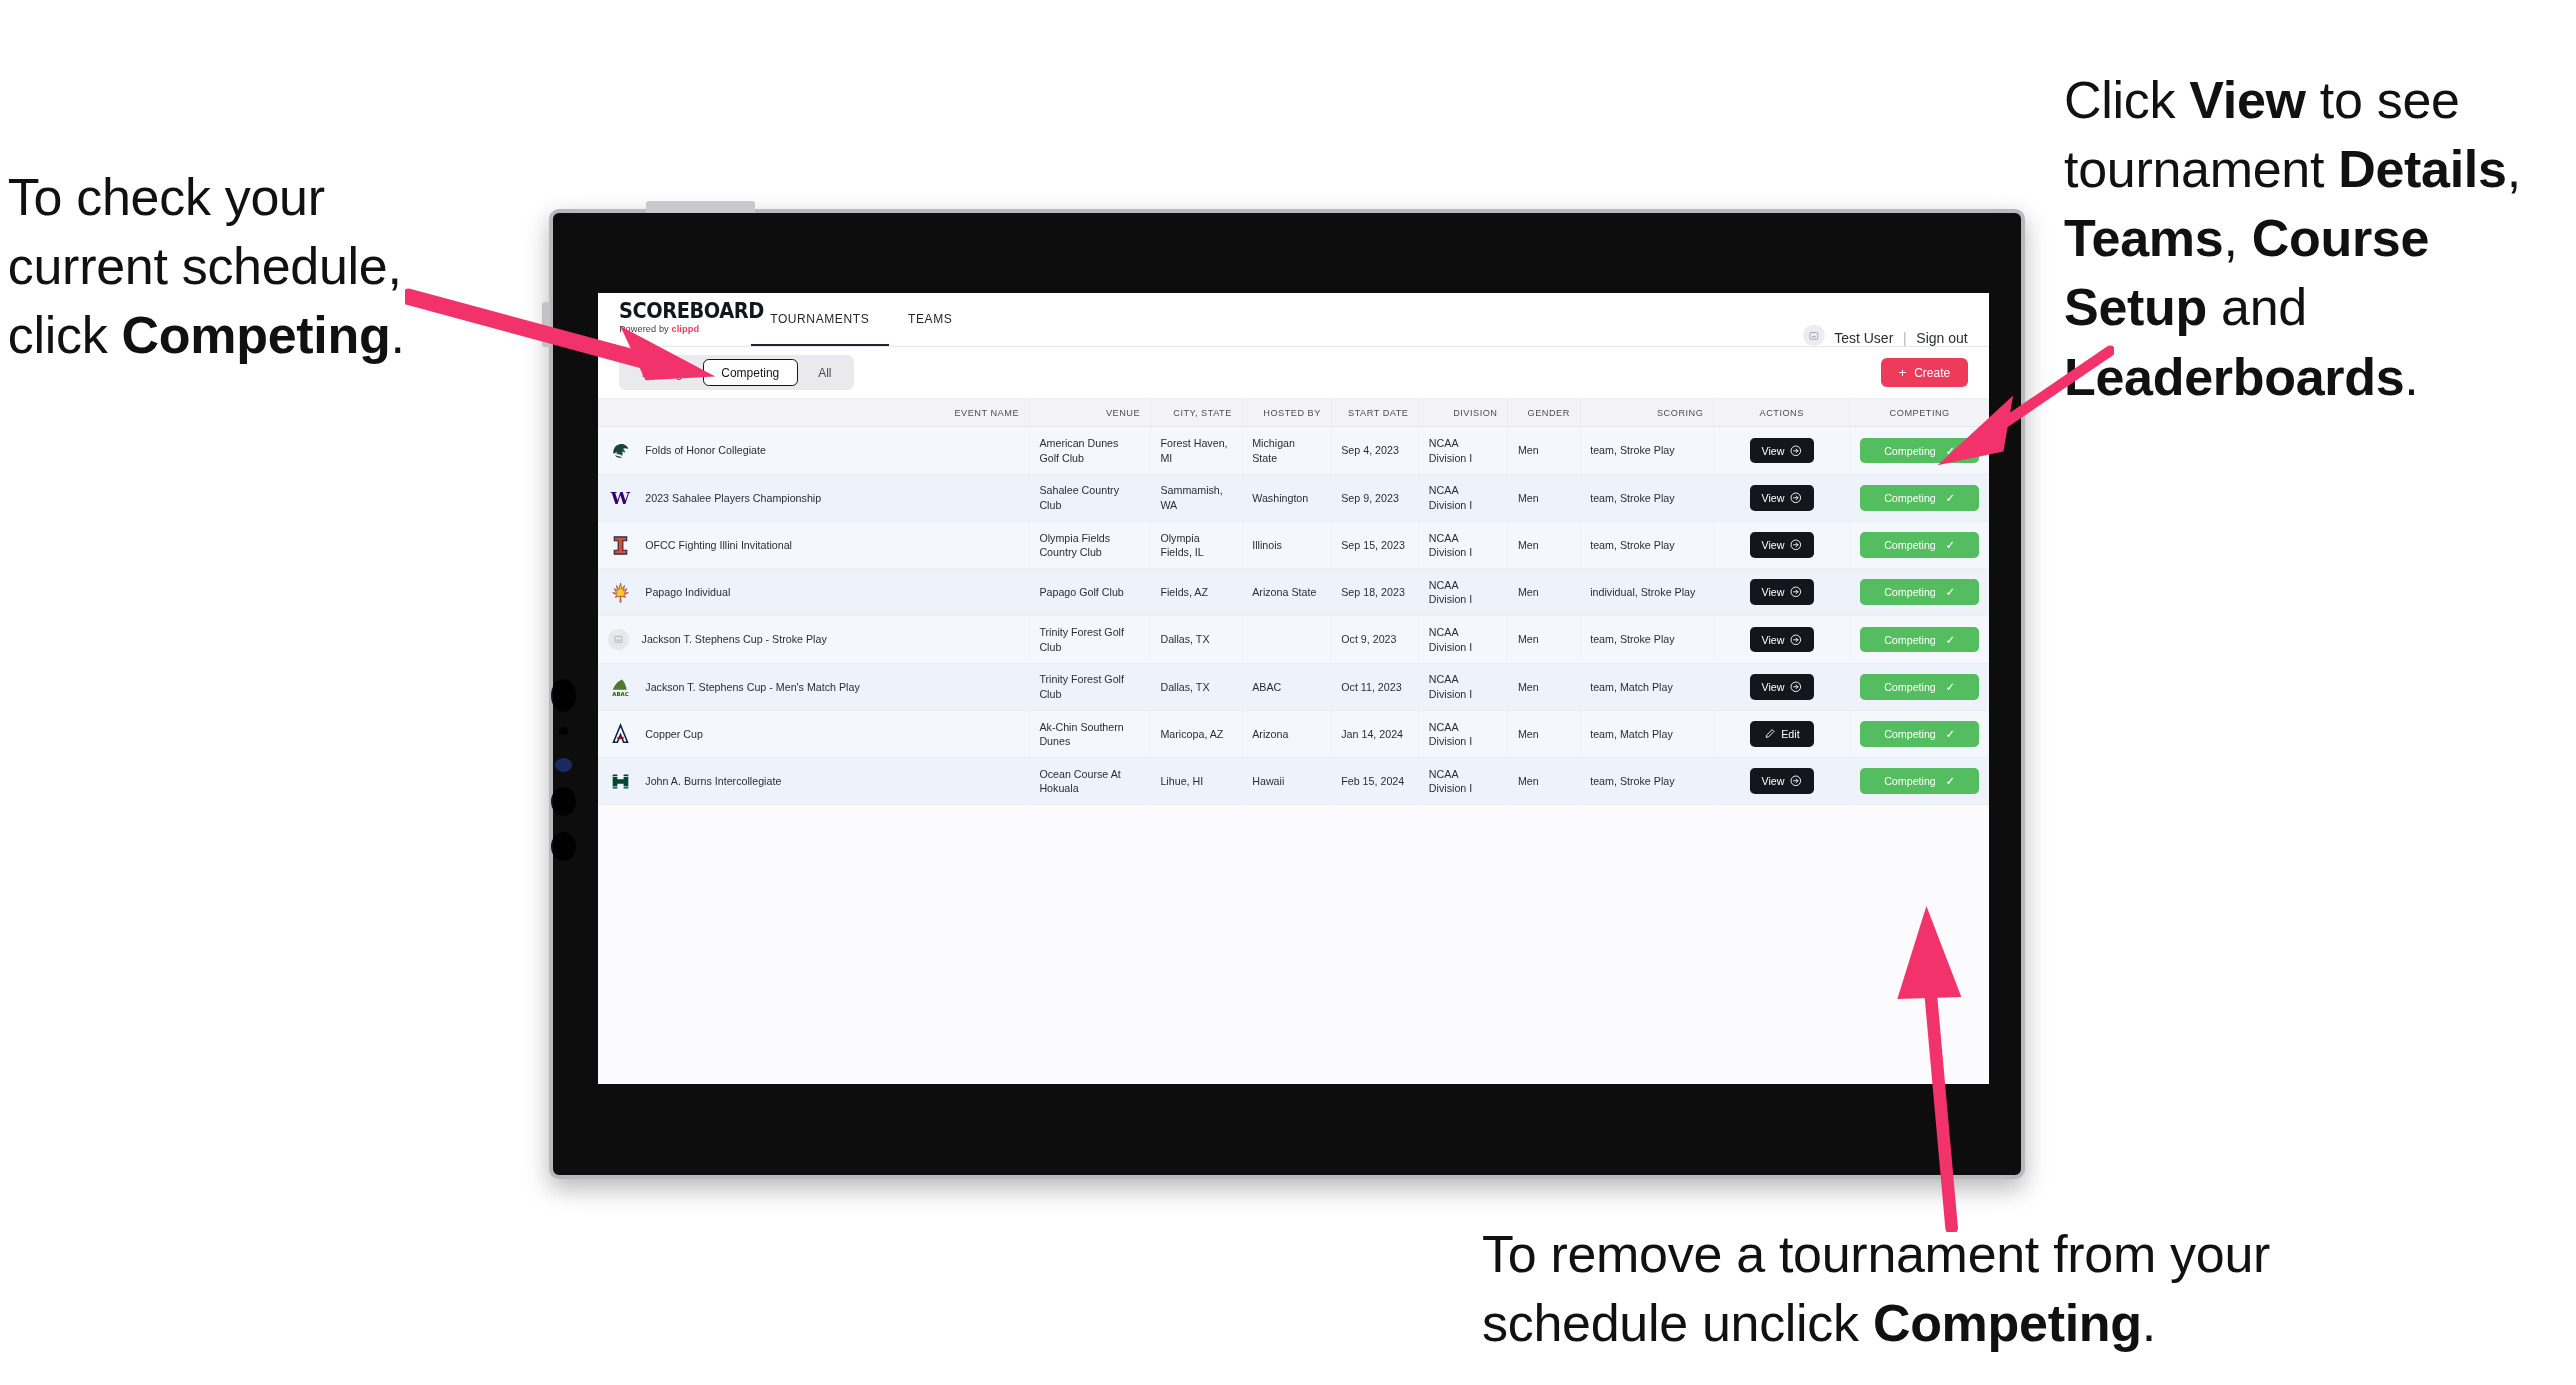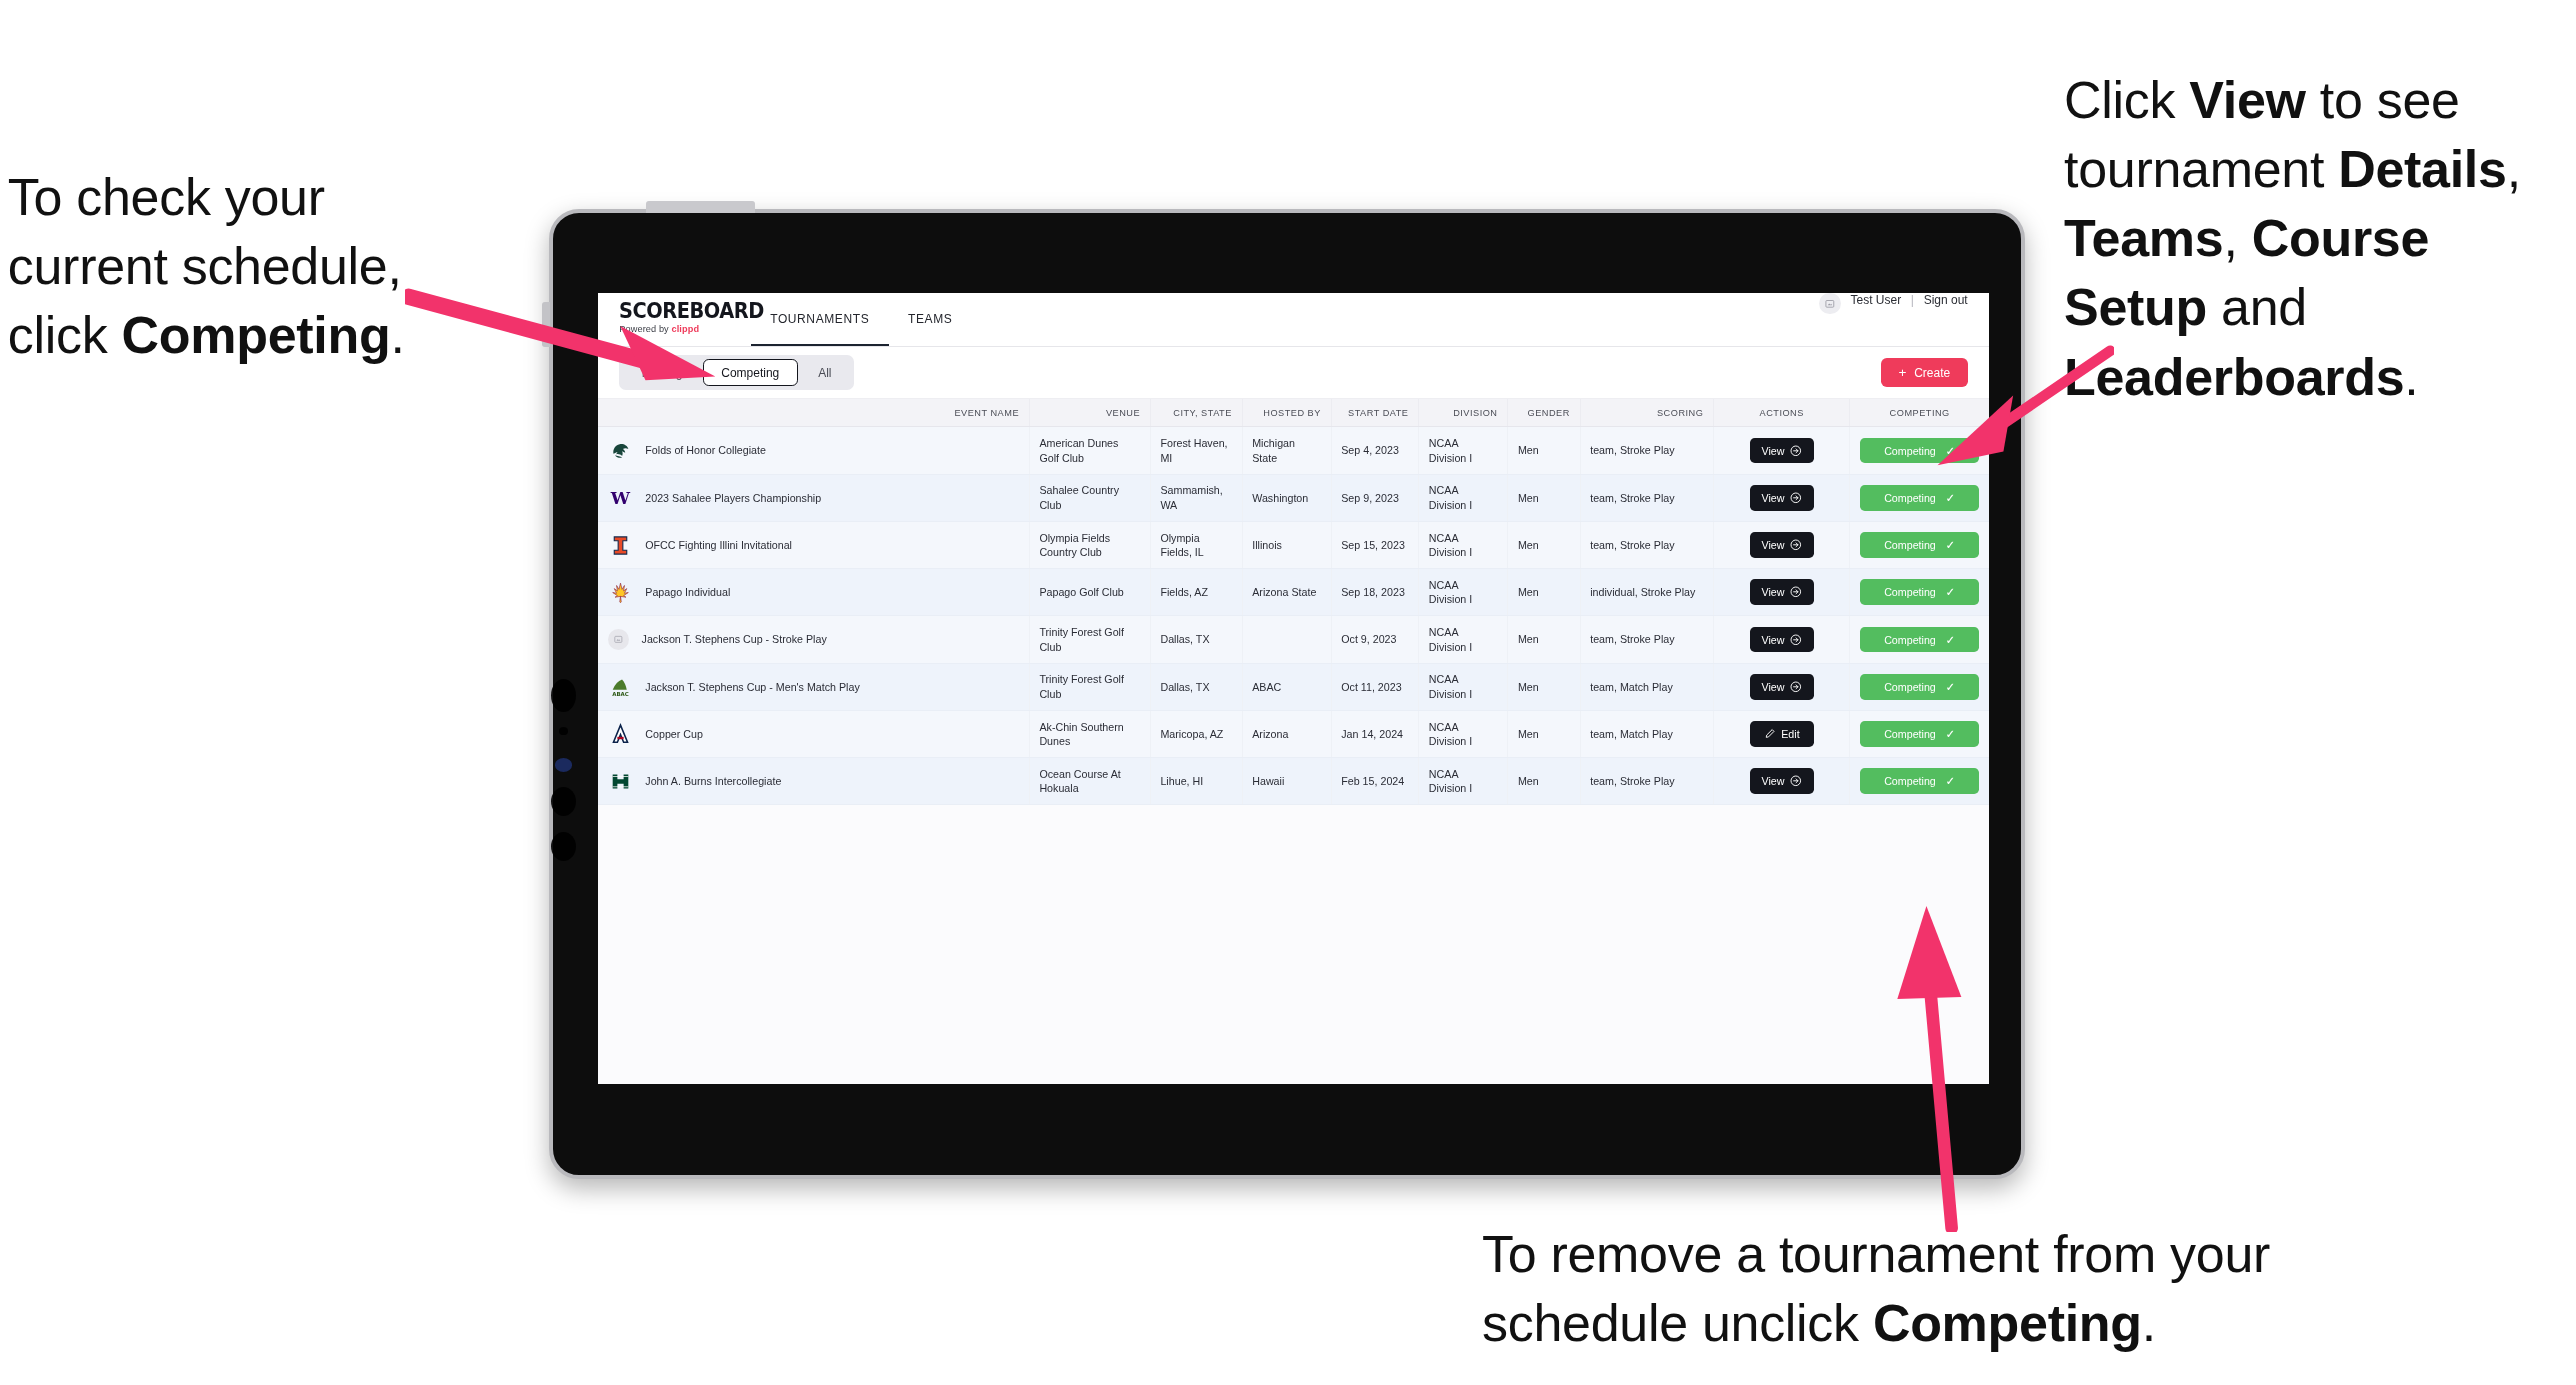--- a/index.html
+++ b/index.html
@@ -29,21 +29,21 @@
 
   
   .arrow { position: absolute; }
 
   
   #tablet {
     position: absolute;
     left: 549px; top: 209px;
     width: 1476px; height: 970px;
     background: #0d0d0d;
-    border-radius: 30px;
+    border-radius: 10px;
     border: 4.8px solid #b9b9bd;
     box-shadow: 0 9.7px 25px rgba(0,0,0,0.28);
   }
   #tablet::before { 
     content:"";
     position: absolute; left: 93px; top: -11.6px;
     width: 109px; height: 11.6px;
     background: #c9c9cd;
     border-radius: 2.9px 2.9px 0 0;
   }
@@ -80,22 +80,22 @@
 
   .navtabs { display: flex; align-items: stretch; margin-left: 7.8px; }
   .navtab {
     display: flex; align-items: center; padding: 0 19.4px;
     font-size: 12px; letter-spacing: 0.6px; color: #23252c;
     border-bottom: 2.9px solid transparent; cursor: pointer;
   }
   .navtab.active { border-bottom-color: #1c2430; }
 
   #header-right {
-    margin-left: auto; display: flex; align-items: flex-start;
-    gap: 9.7px; padding-right: 21.3px; font-size: 12px; color: #2b2d34;
+    margin-left: auto; display: flex; align-items: flex-end;
+    gap: 9.7px; padding-right: 21.3px; font-size: 14px; color: #2b2d34;
   }
   #avatar {
     width: 21.3px; height: 21.3px; border-radius: 50%;
     background: #ededf1; display:flex; align-items:center; justify-content:center;
     color:#9a9aa3; font-size: 9.7px;
   }
   #header-right .sep { color: #b5b5bd; }
   #header-right .link { cursor: pointer; }
 
   

